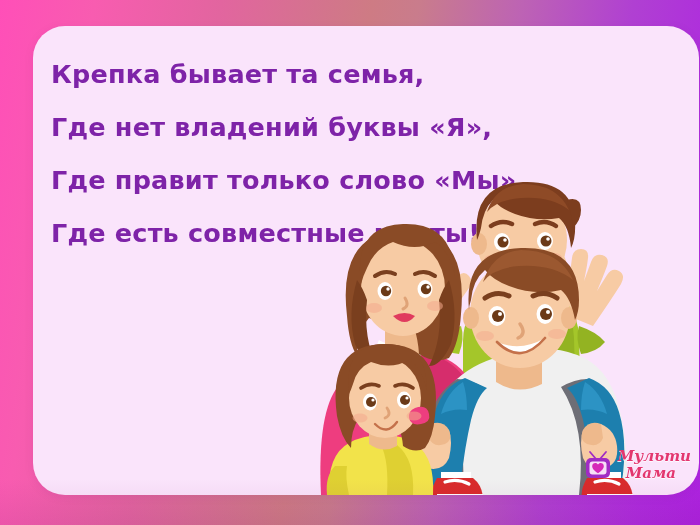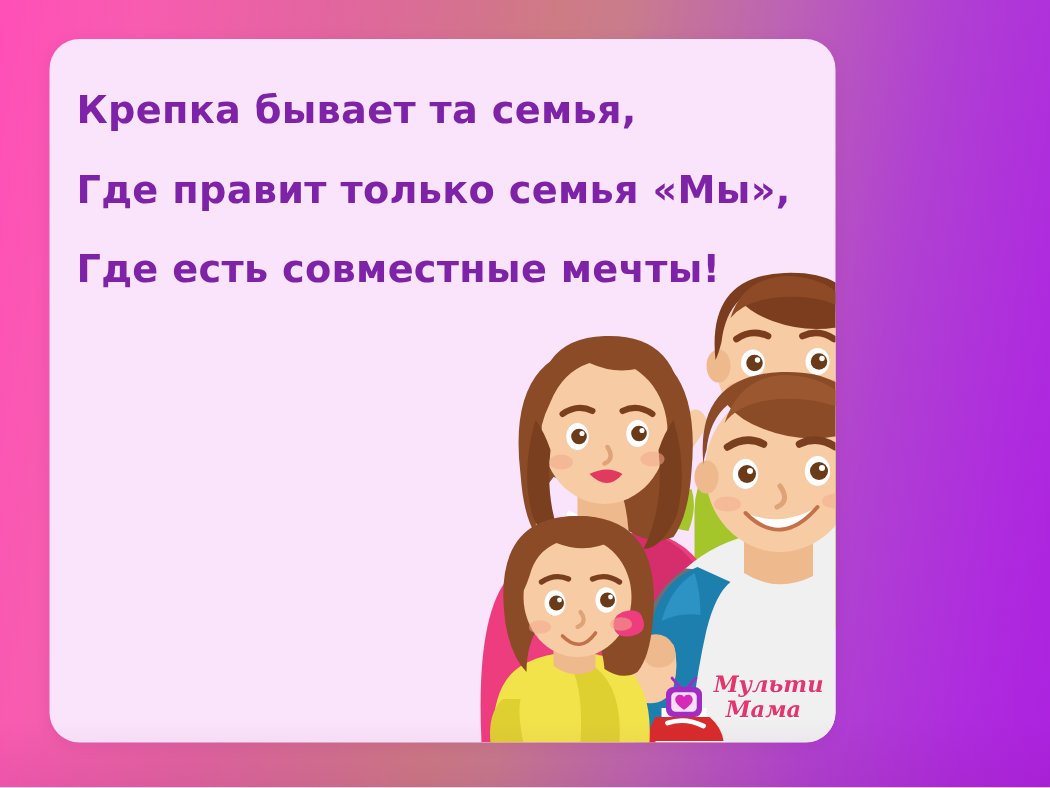--- a/index.html
+++ b/index.html
@@ -36,24 +36,24 @@
     left: 0; right: 0; bottom: 0;
     height: 46px;
     background: linear-gradient(180deg, rgba(120,20,110,0.00), rgba(120,20,110,0.10));
     pointer-events: none;
   }
 
   .card {
     position: absolute;
     left: 33px;
     top: 26px;
-    width: 524px;
+    width: 666px;
     height: 469px;
     background: #FAE4FB;
-    border-radius: 20px;
+    border-radius: 32px;
     overflow: hidden;
     box-shadow: 0 2px 10px rgba(120,20,120,0.10);
   }
 
   .verse {
     position: absolute;
     left: 18px;
     top: 22px;
     width: 560px;
   }
@@ -109,21 +109,22 @@
 </style>
 </head>
 <body>
 
 <div id="poster">
 
   <div class="card">
 
     <div class="verse">
       <div class="verse-line">Крепка бывает та семья,</div>
-      <div class="verse-line">Где правит только семья «Мы»,</div>
+      <div class="verse-line">Где нет владений буквы «Я»,</div>
+      <div class="verse-line">Где правит только слово «Мы»,</div>
       <div class="verse-line">Где есть совместные мечты!</div>
     </div>
 
     <div class="family">
       <svg width="634" height="469" viewBox="0 0 634 469" xmlns="http://www.w3.org/2000/svg">
         <defs>
           <clipPath id="cardclip">
               <rect x="0" y="0" width="634" height="469" rx="24"></rect>
             </clipPath>
         </defs>

